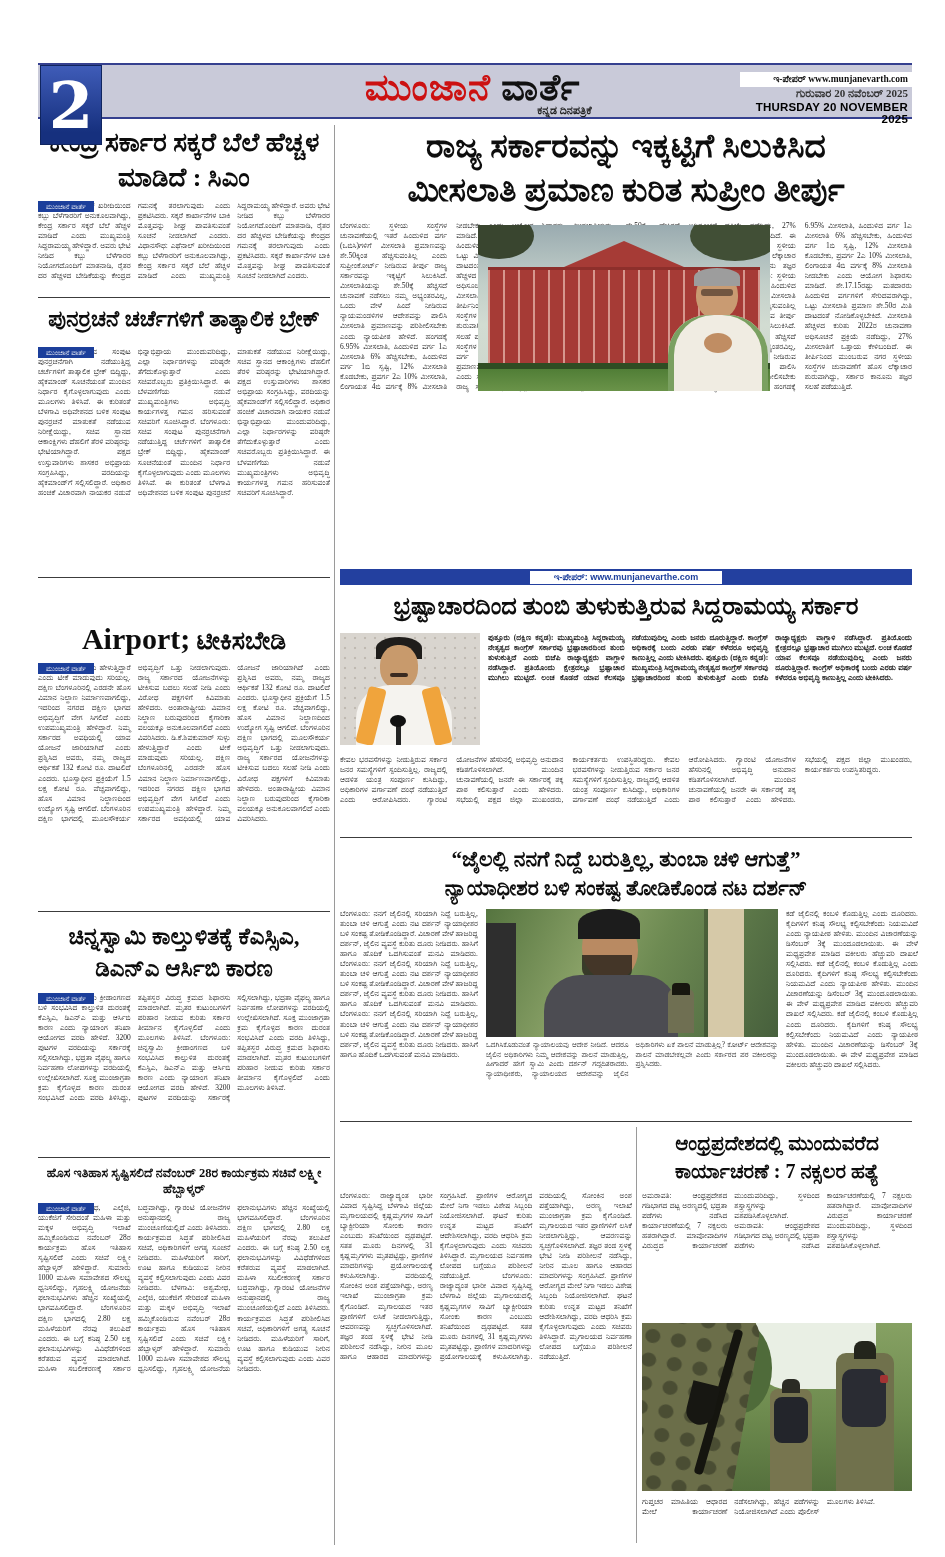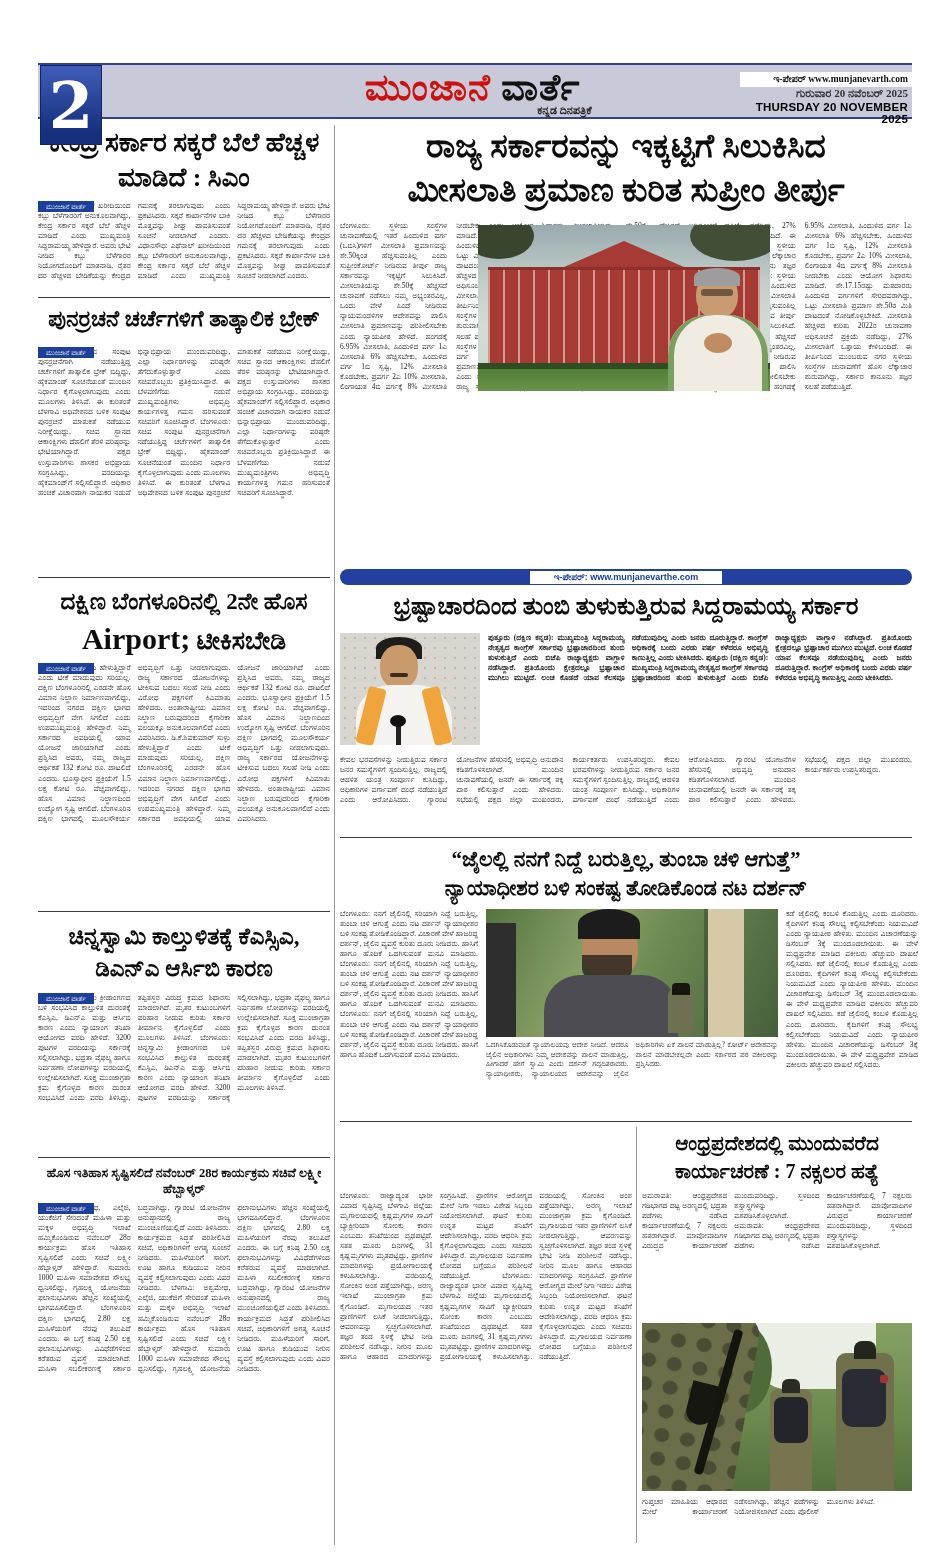--- a/index.html
+++ b/index.html
@@ -37,21 +37,21 @@
   .c5 { column-count:5; column-gap:9px; }
   .c2 { column-count:2; column-gap:7px; }
   .divider { position:absolute; height:1px; background:#3c3c3c; }
 
   
   #leftcol { position:absolute; left:38px; top:125px; width:292px; height:1420px; }
   #maincol { position:absolute; left:340px; top:125px; width:572px; height:1420px; }
   .abs { position:absolute; }
 
   
-  .estrip { background:#23409f; display:flex; align-items:center; justify-content:center;border-radius:8px; }
+  .estrip { background:#23409f; display:flex; align-items:center; justify-content:center; }
   .estrip .pill { background:#fff; color:#1c3f9b; font-weight:bold; font-size:9px;
                   padding:1px 24px; font-family:"Liberation Sans",sans-serif; }
 
   
   .photo { position:absolute; overflow:hidden; }
   .ph-part { position:absolute; }
 
   .ph-court { background:linear-gradient(180deg,#9aabb0 0%,#c2cfc9 35%,#d2dcd2 60%,#cdd6cc 100%); }
   .ph-bjp   { background-color:#d9d5cf;
               background-image:radial-gradient(#c0bab1 1px, transparent 1.6px);
@@ -90,21 +90,20 @@
     <div class="abs hd" style="top:0; left:0; right:0; font-size:26px; line-height:1.35;">ಕೇಂದ್ರ ಸರ್ಕಾರ ಸಕ್ಕರೆ ಬೆಲೆ ಹೆಚ್ಚಳ ಮಾಡಿದೆ : ಸಿಎಂ</div>
     <div class="tag" style="top:76px; left:0;">ಮುಂಜಾನೆ ವಾರ್ತೆ</div>
     <div class="abs body-txt c3" style="top:76px; left:0; width:292px; height:92px;">ವಿಧಾನಸೌಧ: ಎಥೆನಾಲ್ ಖರೀದಿಯಿಂದ ಕಬ್ಬು ಬೆಳೆಗಾರರಿಗೆ ಅನುಕೂಲವಾಗಿದ್ದು, ಕೇಂದ್ರ ಸರ್ಕಾರ ಸಕ್ಕರೆ ಬೆಲೆ ಹೆಚ್ಚಳ ಮಾಡಿದೆ ಎಂದು ಮುಖ್ಯಮಂತ್ರಿ ಸಿದ್ದರಾಮಯ್ಯ ಹೇಳಿದ್ದಾರೆ. ಅವರು ಭೇಟಿ ನೀಡಿದ ಕಬ್ಬು ಬೆಳೆಗಾರರ ನಿಯೋಗದೊಂದಿಗೆ ಮಾತನಾಡಿ, ರೈತರ ದರ ಹೆಚ್ಚಳದ ಬೇಡಿಕೆಯನ್ನು ಕೇಂದ್ರದ ಗಮನಕ್ಕೆ ತರಲಾಗುವುದು ಎಂದು ಪ್ರಕಟಿಸಿದರು. ಸಕ್ಕರೆ ಕಾರ್ಖಾನೆಗಳ ಬಾಕಿ ಮೊತ್ತವನ್ನು ಶೀಘ್ರ ಪಾವತಿಸುವಂತೆ ಸೂಚನೆ ನೀಡಲಾಗಿದೆ ಎಂದರು. ವಿಧಾನಸೌಧ: ಎಥೆನಾಲ್ ಖರೀದಿಯಿಂದ ಕಬ್ಬು ಬೆಳೆಗಾರರಿಗೆ ಅನುಕೂಲವಾಗಿದ್ದು, ಕೇಂದ್ರ ಸರ್ಕಾರ ಸಕ್ಕರೆ ಬೆಲೆ ಹೆಚ್ಚಳ ಮಾಡಿದೆ ಎಂದು ಮುಖ್ಯಮಂತ್ರಿ ಸಿದ್ದರಾಮಯ್ಯ ಹೇಳಿದ್ದಾರೆ. ಅವರು ಭೇಟಿ ನೀಡಿದ ಕಬ್ಬು ಬೆಳೆಗಾರರ ನಿಯೋಗದೊಂದಿಗೆ ಮಾತನಾಡಿ, ರೈತರ ದರ ಹೆಚ್ಚಳದ ಬೇಡಿಕೆಯನ್ನು ಕೇಂದ್ರದ ಗಮನಕ್ಕೆ ತರಲಾಗುವುದು ಎಂದು ಪ್ರಕಟಿಸಿದರು. ಸಕ್ಕರೆ ಕಾರ್ಖಾನೆಗಳ ಬಾಕಿ ಮೊತ್ತವನ್ನು ಶೀಘ್ರ ಪಾವತಿಸುವಂತೆ ಸೂಚನೆ ನೀಡಲಾಗಿದೆ ಎಂದರು.</div>
     <div class="divider" style="top:172px; left:0; width:292px;"></div>
 
     <div class="abs hd" style="top:180px; left:0; right:0; font-size:22px; line-height:1.3;">ಪುನರ್ರಚನೆ ಚರ್ಚೆಗಳಿಗೆ ತಾತ್ಕಾಲಿಕ ಬ್ರೇಕ್</div>
     <div class="tag" style="top:222px; left:0;">ಮುಂಜಾನೆ ವಾರ್ತೆ</div>
     <div class="abs body-txt c3" style="top:222px; left:0; width:292px; height:224px;">ಬೆಂಗಳೂರು: ಸಚಿವ ಸಂಪುಟ ಪುನರ್ರಚನೆಗಾಗಿ ನಡೆಯುತ್ತಿದ್ದ ಚರ್ಚೆಗಳಿಗೆ ತಾತ್ಕಾಲಿಕ ಬ್ರೇಕ್ ಬಿದ್ದಿದ್ದು, ಹೈಕಮಾಂಡ್ ಸೂಚನೆಯಂತೆ ಮುಂದಿನ ನಿರ್ಧಾರ ಕೈಗೊಳ್ಳಲಾಗುವುದು ಎಂದು ಮೂಲಗಳು ತಿಳಿಸಿವೆ. ಈ ಕುರಿತಂತೆ ಬೆಳಗಾವಿ ಅಧಿವೇಶನದ ಬಳಿಕ ಸಂಪುಟ ಪುನರ್ರಚನೆ ಮಾತುಕತೆ ನಡೆಯುವ ನಿರೀಕ್ಷೆಯಿದ್ದು, ಸಚಿವ ಸ್ಥಾನದ ಆಕಾಂಕ್ಷಿಗಳು ದೆಹಲಿಗೆ ತೆರಳಿ ವರಿಷ್ಠರನ್ನು ಭೇಟಿಯಾಗಿದ್ದಾರೆ. ಪಕ್ಷದ ಉಸ್ತುವಾರಿಗಳು ಶಾಸಕರ ಅಭಿಪ್ರಾಯ ಸಂಗ್ರಹಿಸಿದ್ದು, ವರದಿಯನ್ನು ಹೈಕಮಾಂಡ್‌ಗೆ ಸಲ್ಲಿಸಲಿದ್ದಾರೆ. ಅಧಿಕಾರ ಹಂಚಿಕೆ ವಿಚಾರವಾಗಿ ನಾಯಕರ ನಡುವೆ ಭಿನ್ನಾಭಿಪ್ರಾಯ ಮುಂದುವರಿದಿದ್ದು, ಎಲ್ಲಾ ನಿರ್ಧಾರಗಳನ್ನು ವರಿಷ್ಠರೇ ತೆಗೆದುಕೊಳ್ಳುತ್ತಾರೆ ಎಂದು ಸಚಿವರೊಬ್ಬರು ಪ್ರತಿಕ್ರಿಯಿಸಿದ್ದಾರೆ. ಈ ಬೆಳವಣಿಗೆಯ ನಡುವೆ ಮುಖ್ಯಮಂತ್ರಿಗಳು ಅಭಿವೃದ್ಧಿ ಕಾರ್ಯಗಳತ್ತ ಗಮನ ಹರಿಸುವಂತೆ ಸಚಿವರಿಗೆ ಸೂಚಿಸಿದ್ದಾರೆ. ಬೆಂಗಳೂರು: ಸಚಿವ ಸಂಪುಟ ಪುನರ್ರಚನೆಗಾಗಿ ನಡೆಯುತ್ತಿದ್ದ ಚರ್ಚೆಗಳಿಗೆ ತಾತ್ಕಾಲಿಕ ಬ್ರೇಕ್ ಬಿದ್ದಿದ್ದು, ಹೈಕಮಾಂಡ್ ಸೂಚನೆಯಂತೆ ಮುಂದಿನ ನಿರ್ಧಾರ ಕೈಗೊಳ್ಳಲಾಗುವುದು ಎಂದು ಮೂಲಗಳು ತಿಳಿಸಿವೆ. ಈ ಕುರಿತಂತೆ ಬೆಳಗಾವಿ ಅಧಿವೇಶನದ ಬಳಿಕ ಸಂಪುಟ ಪುನರ್ರಚನೆ ಮಾತುಕತೆ ನಡೆಯುವ ನಿರೀಕ್ಷೆಯಿದ್ದು, ಸಚಿವ ಸ್ಥಾನದ ಆಕಾಂಕ್ಷಿಗಳು ದೆಹಲಿಗೆ ತೆರಳಿ ವರಿಷ್ಠರನ್ನು ಭೇಟಿಯಾಗಿದ್ದಾರೆ. ಪಕ್ಷದ ಉಸ್ತುವಾರಿಗಳು ಶಾಸಕರ ಅಭಿಪ್ರಾಯ ಸಂಗ್ರಹಿಸಿದ್ದು, ವರದಿಯನ್ನು ಹೈಕಮಾಂಡ್‌ಗೆ ಸಲ್ಲಿಸಲಿದ್ದಾರೆ. ಅಧಿಕಾರ ಹಂಚಿಕೆ ವಿಚಾರವಾಗಿ ನಾಯಕರ ನಡುವೆ ಭಿನ್ನಾಭಿಪ್ರಾಯ ಮುಂದುವರಿದಿದ್ದು, ಎಲ್ಲಾ ನಿರ್ಧಾರಗಳನ್ನು ವರಿಷ್ಠರೇ ತೆಗೆದುಕೊಳ್ಳುತ್ತಾರೆ ಎಂದು ಸಚಿವರೊಬ್ಬರು ಪ್ರತಿಕ್ರಿಯಿಸಿದ್ದಾರೆ. ಈ ಬೆಳವಣಿಗೆಯ ನಡುವೆ ಮುಖ್ಯಮಂತ್ರಿಗಳು ಅಭಿವೃದ್ಧಿ ಕಾರ್ಯಗಳತ್ತ ಗಮನ ಹರಿಸುವಂತೆ ಸಚಿವರಿಗೆ ಸೂಚಿಸಿದ್ದಾರೆ.</div>
     <div class="divider" style="top:452px; left:0; width:292px;"></div>
 
-    <div class="abs hd" style="top:462px; left:0; right:0; font-size:23px; line-height:1.3;">ದಕ್ಷಿಣ ಬೆಂಗಳೂರಿನಲ್ಲಿ 2ನೇ ಹೊಸ</div>
     <div class="abs hd" style="top:494px; left:0; right:0; font-size:25px; line-height:1.3;">
       <span style="font-family:'Liberation Serif',serif; font-size:30px;">Airport;</span><span> ಟೀಕಿಸಬೇಡಿ</span>
     </div>
     <div class="tag" style="top:538px; left:0;">ಮುಂಜಾನೆ ವಾರ್ತೆ</div>
     <div class="abs body-txt c3" style="top:538px; left:0; width:292px; height:242px;">ಡಿ.ಕೆ.ಶಿವಕುಮಾರ್ ಸುಳ್ಳು ಹೇಳುತ್ತಿದ್ದಾರೆ ಎಂದು ಟೀಕೆ ಮಾಡುವುದು ಸರಿಯಲ್ಲ. ದಕ್ಷಿಣ ಬೆಂಗಳೂರಿನಲ್ಲಿ ಎರಡನೇ ಹೊಸ ವಿಮಾನ ನಿಲ್ದಾಣ ನಿರ್ಮಾಣವಾಗಲಿದ್ದು, ಇದರಿಂದ ನಗರದ ದಕ್ಷಿಣ ಭಾಗದ ಅಭಿವೃದ್ಧಿಗೆ ವೇಗ ಸಿಗಲಿದೆ ಎಂದು ಉಪಮುಖ್ಯಮಂತ್ರಿ ಹೇಳಿದ್ದಾರೆ. ನಿಮ್ಮ ಸರ್ಕಾರದ ಅವಧಿಯಲ್ಲಿ ಯಾವ ಯೋಜನೆ ಜಾರಿಯಾಗಿದೆ ಎಂದು ಪ್ರಶ್ನಿಸಿದ ಅವರು, ನಮ್ಮ ರಾಜ್ಯದ ಆರ್ಥಿಕತೆ 132 ಕೋಟಿ ರೂ. ದಾಟಲಿದೆ ಎಂದರು. ಭೂಸ್ವಾಧೀನ ಪ್ರಕ್ರಿಯೆಗೆ 1.5 ಲಕ್ಷ ಕೋಟಿ ರೂ. ವೆಚ್ಚವಾಗಲಿದ್ದು, ಹೊಸ ವಿಮಾನ ನಿಲ್ದಾಣದಿಂದ ಉದ್ಯೋಗ ಸೃಷ್ಟಿ ಆಗಲಿದೆ. ಬೆಂಗಳೂರಿನ ದಕ್ಷಿಣ ಭಾಗದಲ್ಲಿ ಮೂಲಸೌಕರ್ಯ ಅಭಿವೃದ್ಧಿಗೆ ಒತ್ತು ನೀಡಲಾಗುವುದು. ರಾಜ್ಯ ಸರ್ಕಾರದ ಯೋಜನೆಗಳನ್ನು ಟೀಕಿಸುವ ಬದಲು ಸಲಹೆ ನೀಡಿ ಎಂದು ವಿರೋಧ ಪಕ್ಷಗಳಿಗೆ ಕಿವಿಮಾತು ಹೇಳಿದರು. ಅಂತಾರಾಷ್ಟ್ರೀಯ ವಿಮಾನ ನಿಲ್ದಾಣ ಬರುವುದರಿಂದ ಕೈಗಾರಿಕಾ ವಲಯಕ್ಕೂ ಅನುಕೂಲವಾಗಲಿದೆ ಎಂದು ವಿವರಿಸಿದರು. ಡಿ.ಕೆ.ಶಿವಕುಮಾರ್ ಸುಳ್ಳು ಹೇಳುತ್ತಿದ್ದಾರೆ ಎಂದು ಟೀಕೆ ಮಾಡುವುದು ಸರಿಯಲ್ಲ. ದಕ್ಷಿಣ ಬೆಂಗಳೂರಿನಲ್ಲಿ ಎರಡನೇ ಹೊಸ ವಿಮಾನ ನಿಲ್ದಾಣ ನಿರ್ಮಾಣವಾಗಲಿದ್ದು, ಇದರಿಂದ ನಗರದ ದಕ್ಷಿಣ ಭಾಗದ ಅಭಿವೃದ್ಧಿಗೆ ವೇಗ ಸಿಗಲಿದೆ ಎಂದು ಉಪಮುಖ್ಯಮಂತ್ರಿ ಹೇಳಿದ್ದಾರೆ. ನಿಮ್ಮ ಸರ್ಕಾರದ ಅವಧಿಯಲ್ಲಿ ಯಾವ ಯೋಜನೆ ಜಾರಿಯಾಗಿದೆ ಎಂದು ಪ್ರಶ್ನಿಸಿದ ಅವರು, ನಮ್ಮ ರಾಜ್ಯದ ಆರ್ಥಿಕತೆ 132 ಕೋಟಿ ರೂ. ದಾಟಲಿದೆ ಎಂದರು. ಭೂಸ್ವಾಧೀನ ಪ್ರಕ್ರಿಯೆಗೆ 1.5 ಲಕ್ಷ ಕೋಟಿ ರೂ. ವೆಚ್ಚವಾಗಲಿದ್ದು, ಹೊಸ ವಿಮಾನ ನಿಲ್ದಾಣದಿಂದ ಉದ್ಯೋಗ ಸೃಷ್ಟಿ ಆಗಲಿದೆ. ಬೆಂಗಳೂರಿನ ದಕ್ಷಿಣ ಭಾಗದಲ್ಲಿ ಮೂಲಸೌಕರ್ಯ ಅಭಿವೃದ್ಧಿಗೆ ಒತ್ತು ನೀಡಲಾಗುವುದು. ರಾಜ್ಯ ಸರ್ಕಾರದ ಯೋಜನೆಗಳನ್ನು ಟೀಕಿಸುವ ಬದಲು ಸಲಹೆ ನೀಡಿ ಎಂದು ವಿರೋಧ ಪಕ್ಷಗಳಿಗೆ ಕಿವಿಮಾತು ಹೇಳಿದರು. ಅಂತಾರಾಷ್ಟ್ರೀಯ ವಿಮಾನ ನಿಲ್ದಾಣ ಬರುವುದರಿಂದ ಕೈಗಾರಿಕಾ ವಲಯಕ್ಕೂ ಅನುಕೂಲವಾಗಲಿದೆ ಎಂದು ವಿವರಿಸಿದರು.</div>
     <div class="divider" style="top:786px; left:0; width:292px;"></div>
 
     <div class="abs hd" style="top:796px; left:0; right:0; font-size:23px; line-height:1.4;">
       <span>ಚಿನ್ನಸ್ವಾಮಿ ಕಾಲ್ತುಳಿತಕ್ಕೆ ಕೆಎಸ್ಸಿಎ,</span><br>
       <span>ಡಿಎನ್ಎ ಆರ್ಸಿಬಿ ಕಾರಣ</span>

